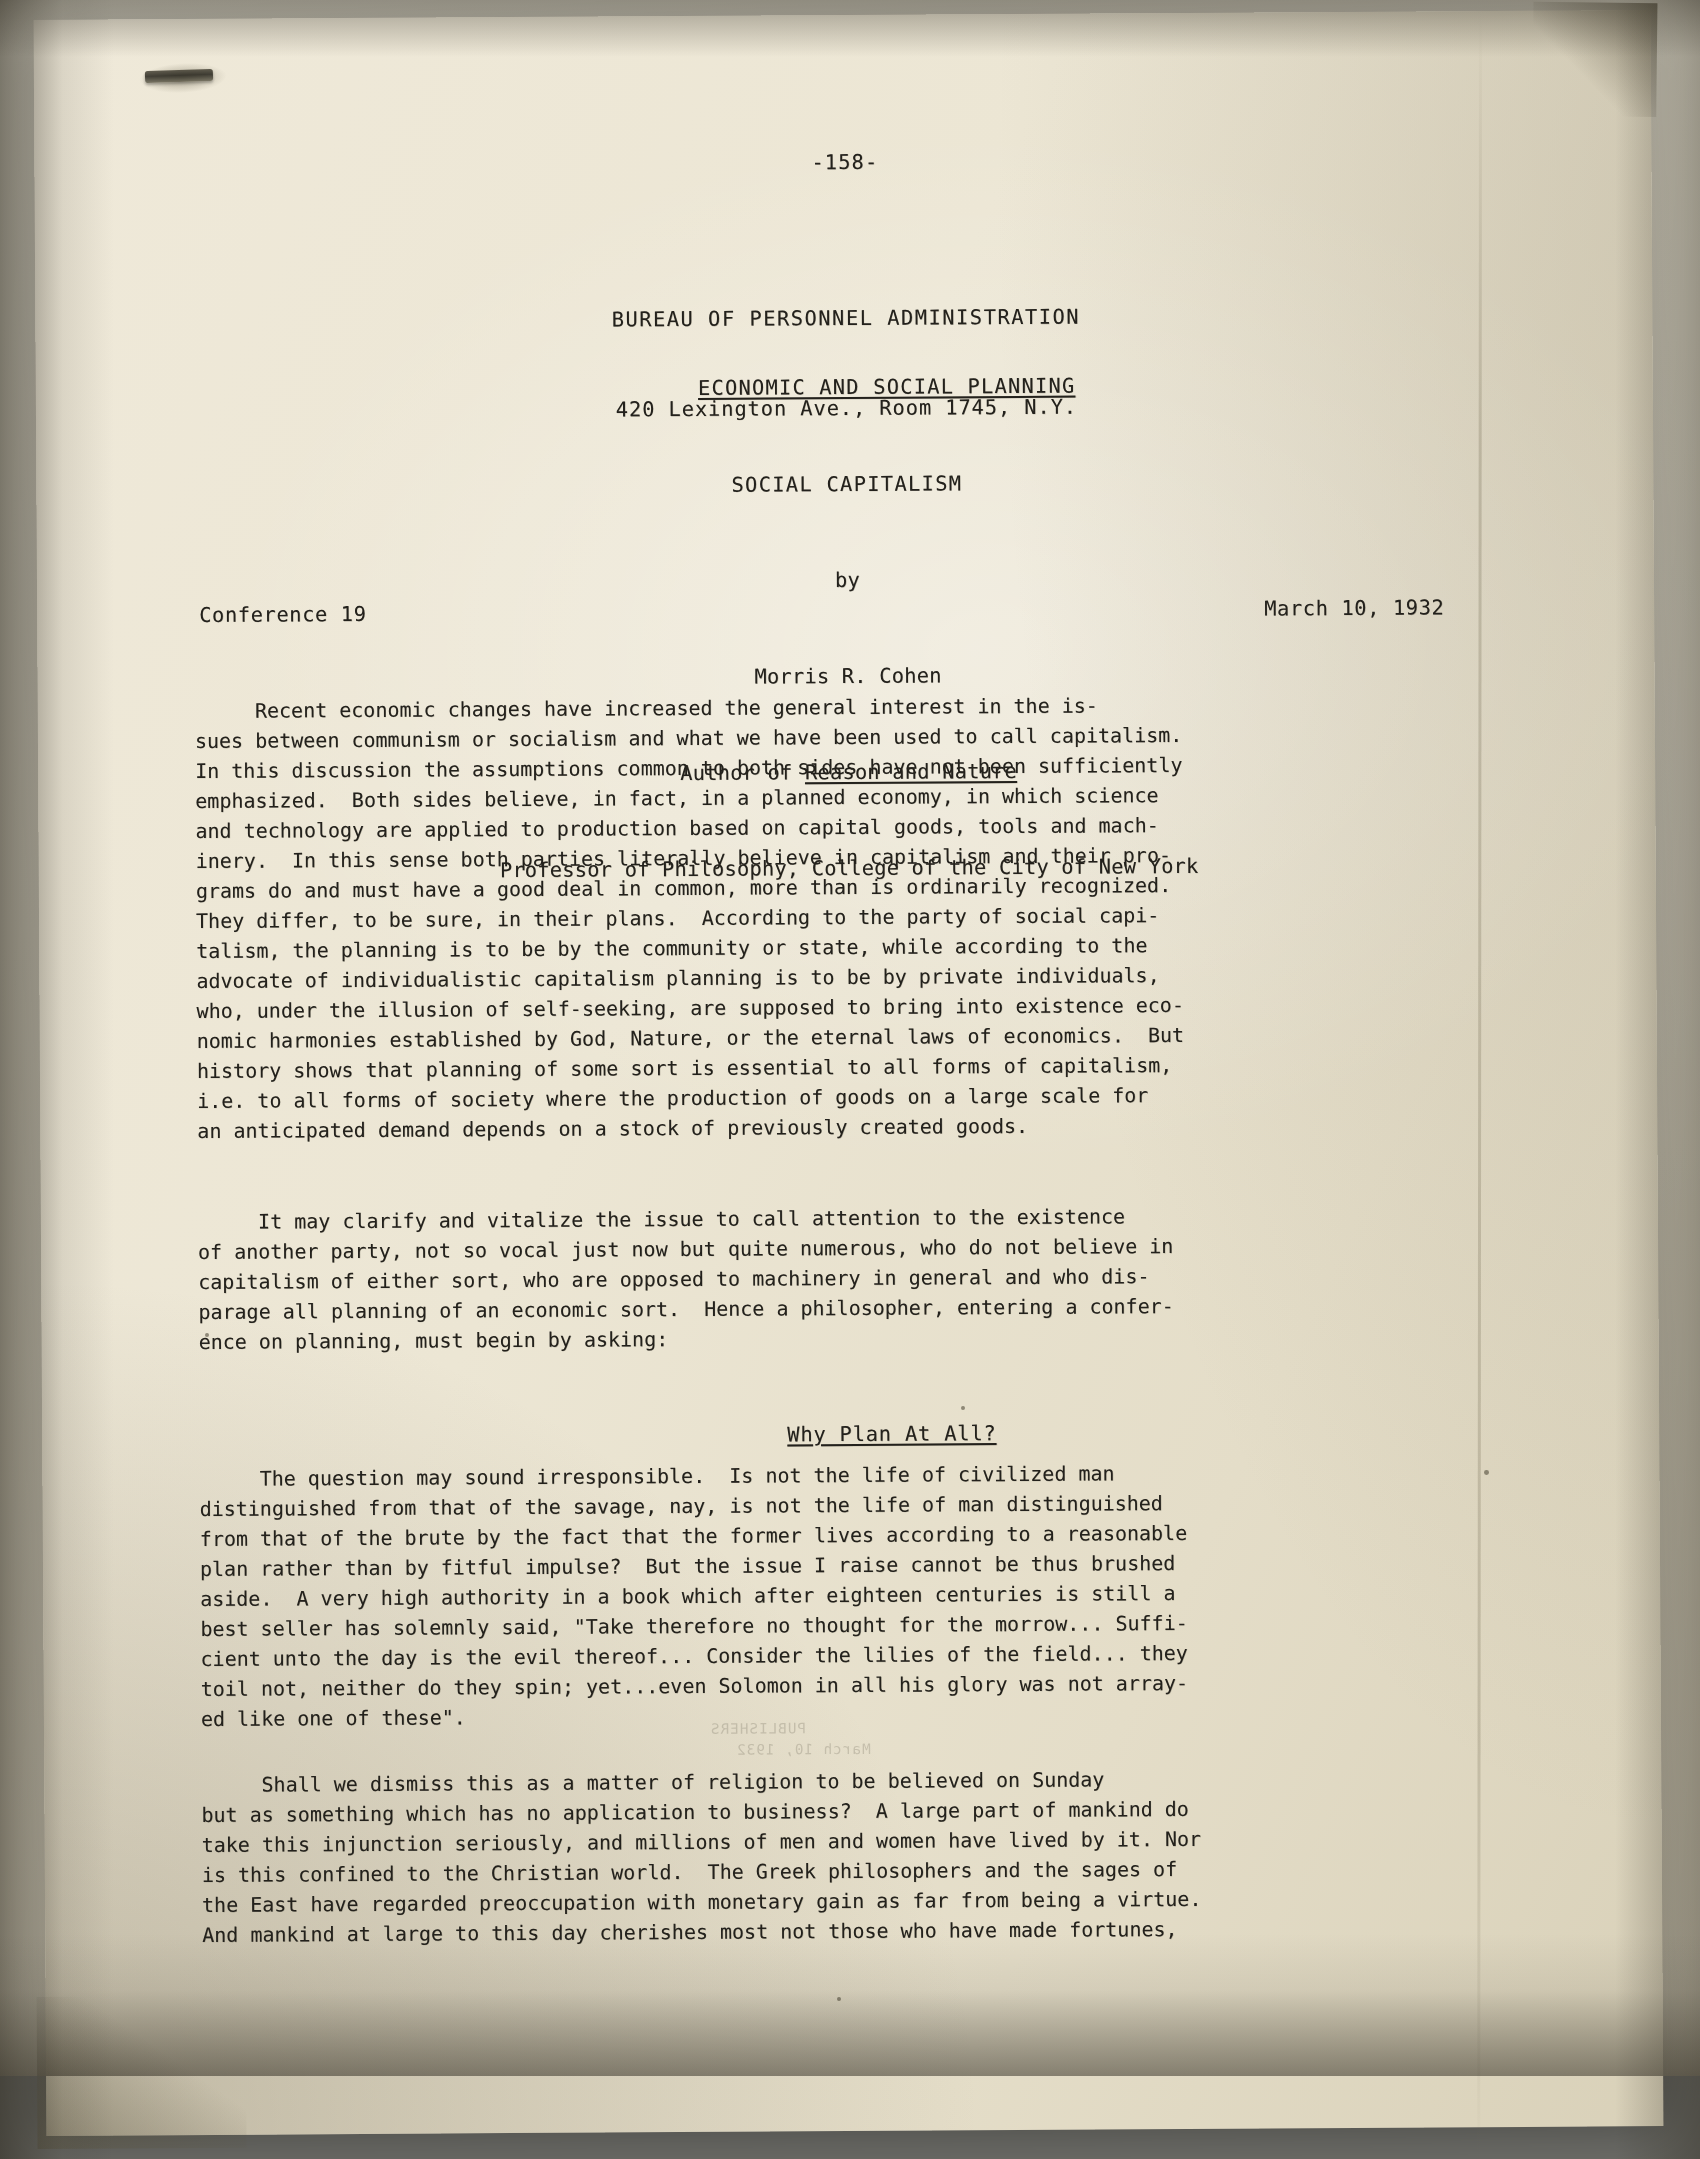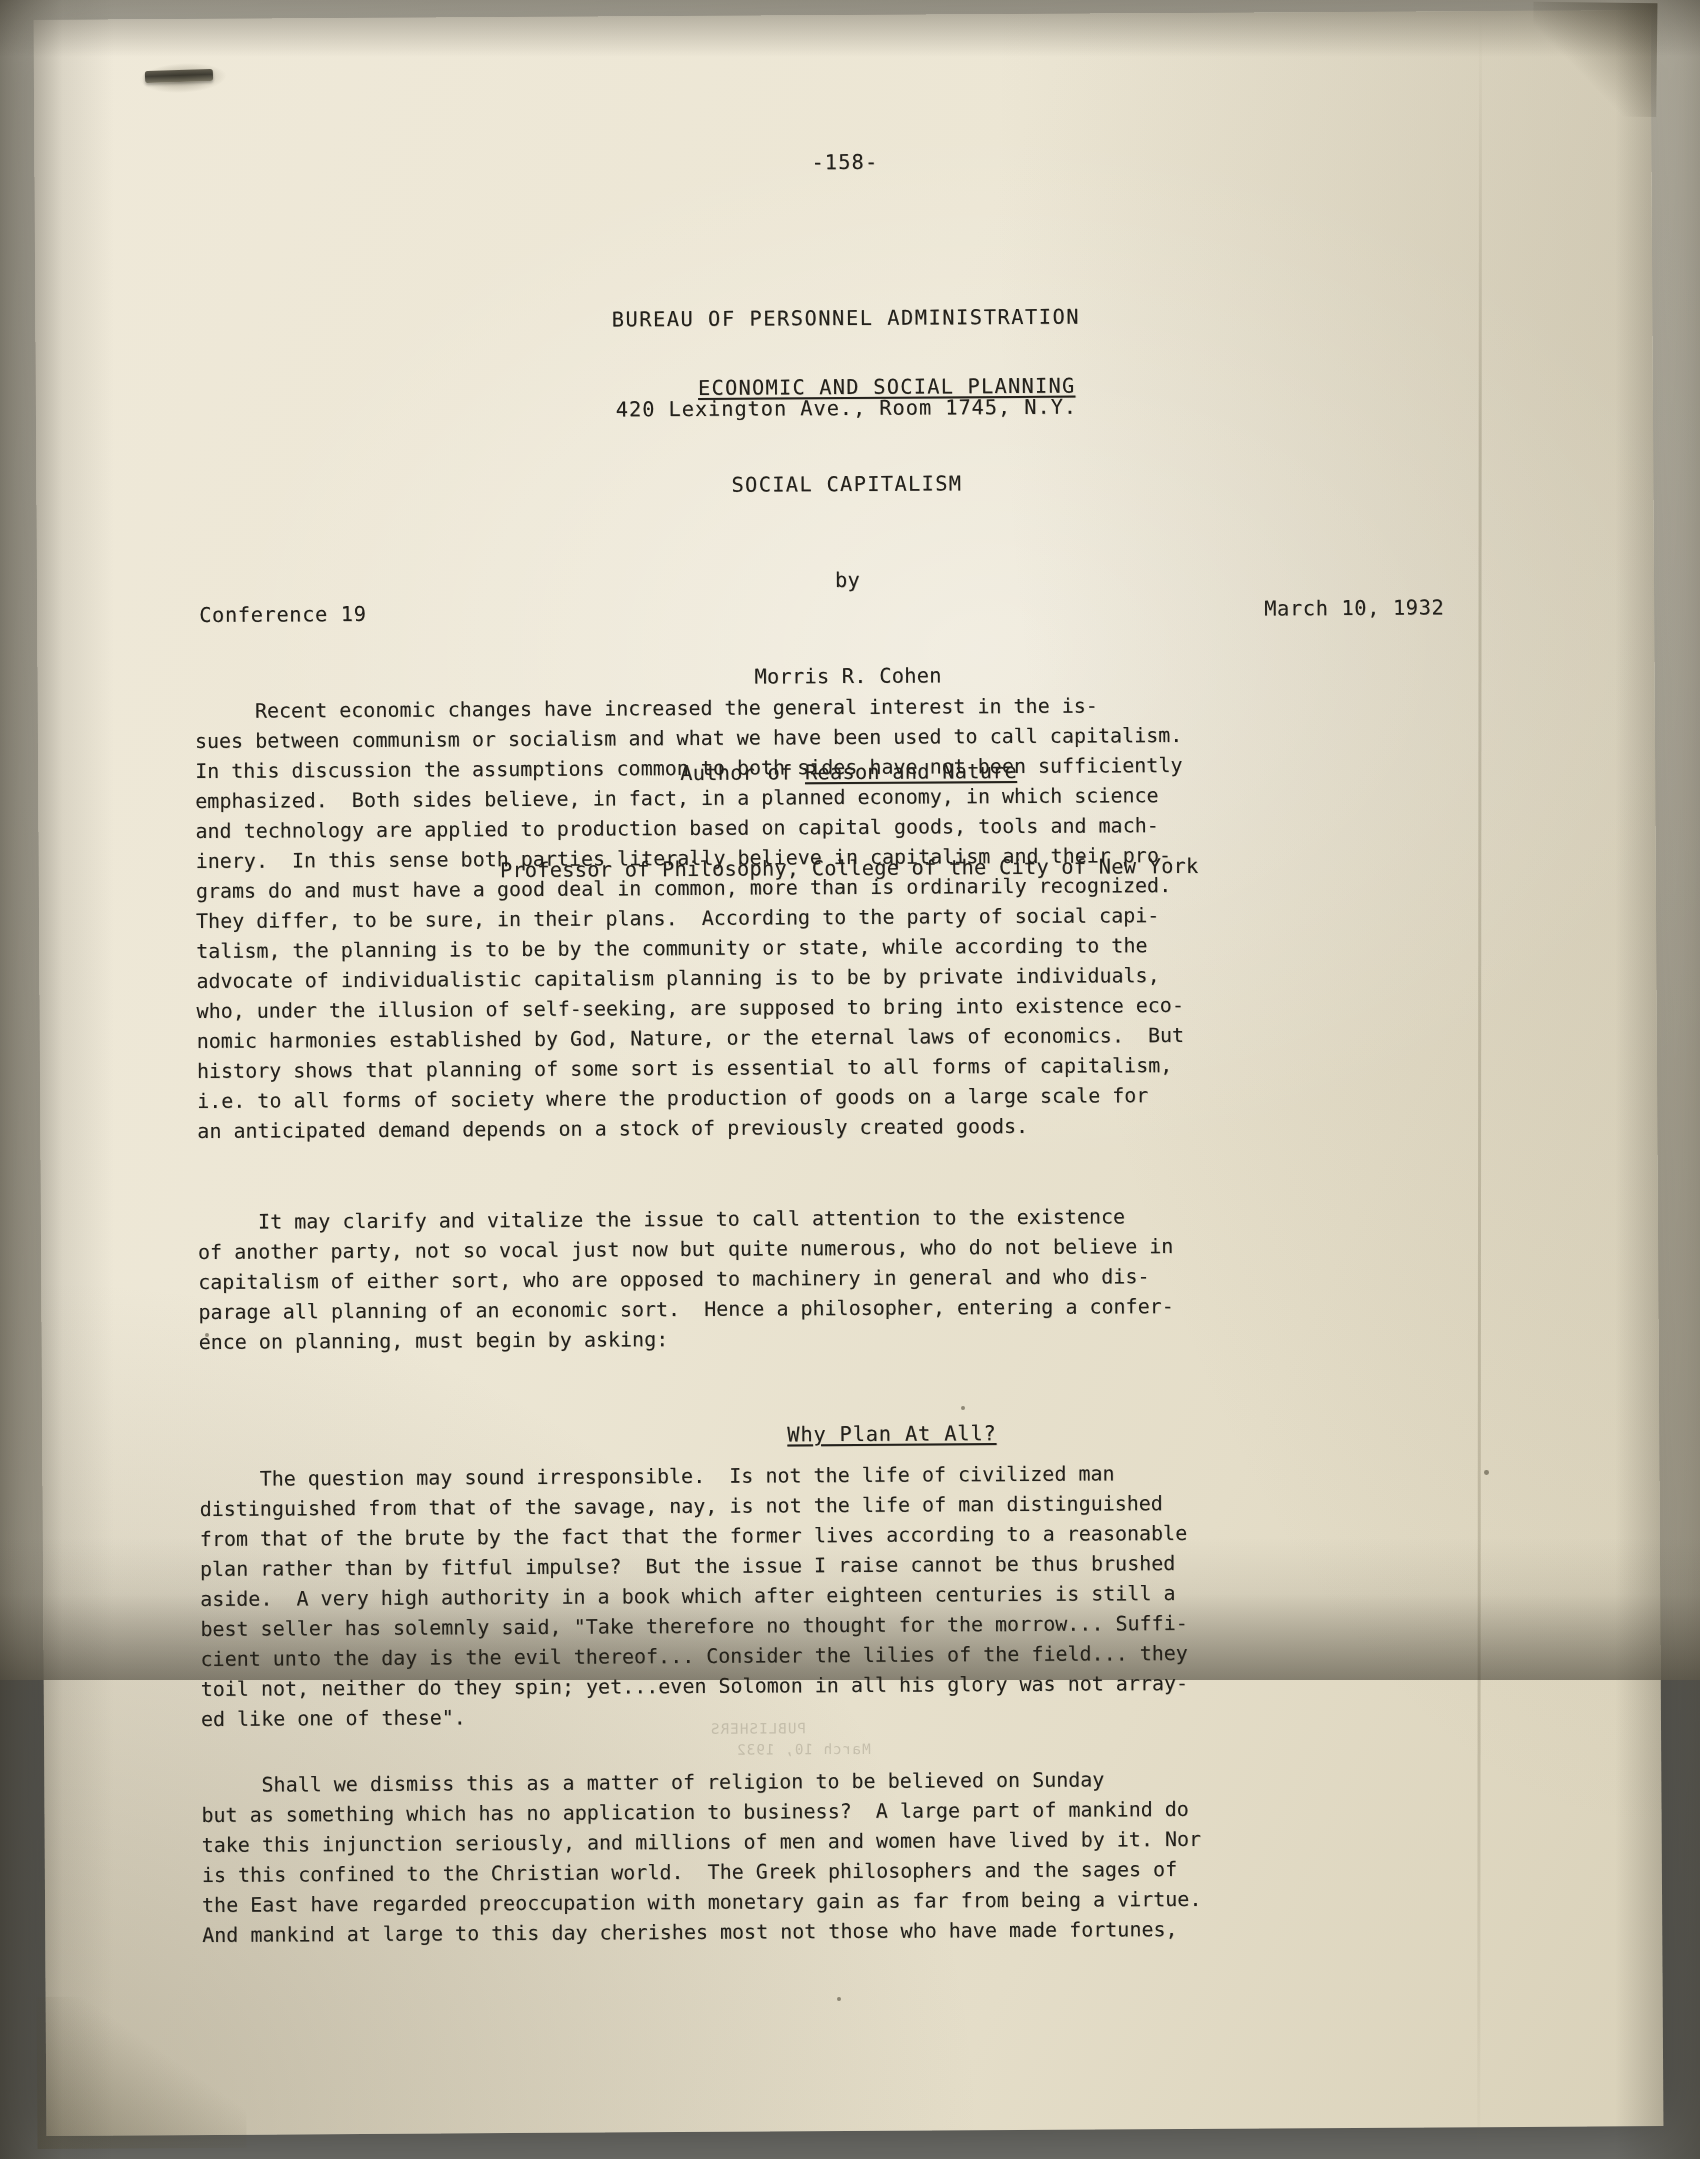--- a/index.html
+++ b/index.html
@@ -12,21 +12,21 @@
     height: 2160px;
     overflow: hidden;
     font-family: "DejaVu Sans Mono", monospace;
   }
 
   
   #page {
     position: absolute;
     left: 0; top: 0;
     width: 1701px;
-    height: 1680px;
+    height: 2076px;
     background:
       radial-gradient(ellipse 1332px 856px at 62% 38%, rgba(255,255,255,0.22) 0%, rgba(255,255,255,0.0) 70%),
       linear-gradient(160deg, #e9e5d6 0%, #e6e1d0 35%, #dfd9c6 65%, #d6cfba 100%);
   }
 
   
   .sheet {
     position: absolute;
     left: 40px;
     top: 15px;

